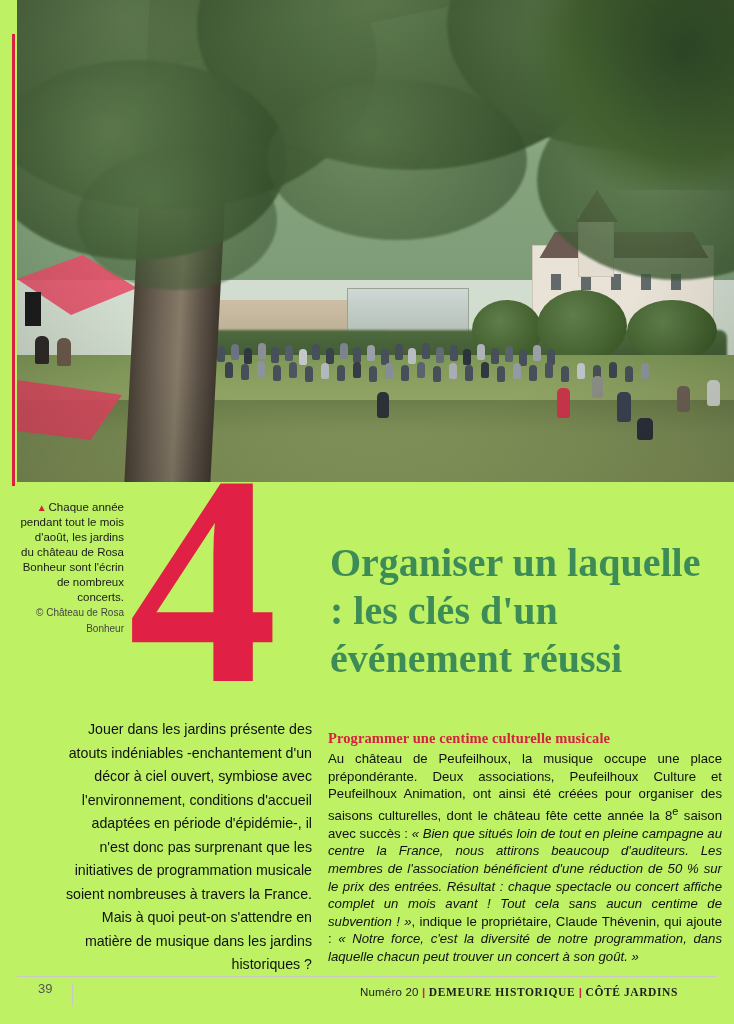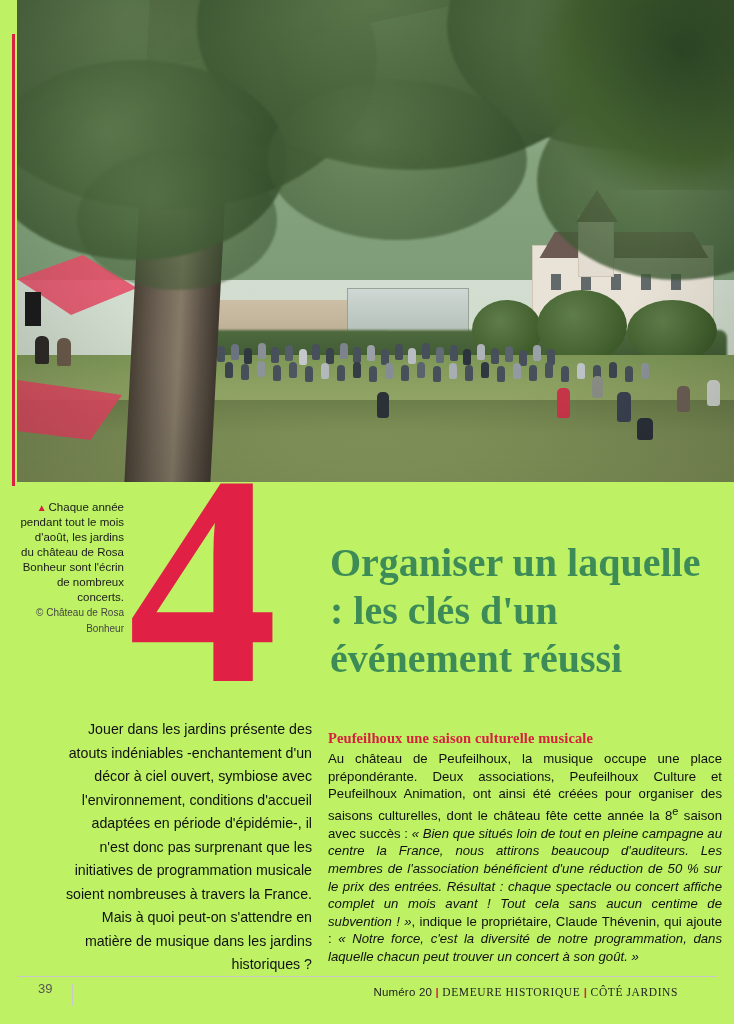--- a/index.html
+++ b/index.html
@@ -321,21 +321,21 @@
     position: absolute;
     right: 56px;
     top: 986px;
     font-family: "Liberation Sans", sans-serif;
     font-size: 11.5px;
     color: #222;
     letter-spacing: .2px;
   }
   .footer-right .brand {
     font-family: "Liberation Serif", serif;
-    font-weight: 400;
+    font-weight: 700;
     font-variant: small-caps;
     letter-spacing: .6px;
   }
   .footer-right .sep { color:#d6213f; font-weight:700; }
 </style>
 </head>
 <body>
 
 <div class="page">
 
@@ -462,21 +462,21 @@
     <span class="credit">© Château de Rosa Bonheur</span>
   </div>
 
   <div class="big-number">4</div>
 
   <h1 class="headline">Organiser un laquelle : les clés d'un événement réussi</h1>
 
   <div class="intro">Jouer dans les jardins présente des atouts indéniables -enchantement d'un décor à ciel ouvert, symbiose avec l'environnement, conditions d'accueil adaptées en période d'épidémie-, il n'est donc pas surprenant que les initiatives de programmation musicale soient nombreuses à travers la France. Mais à quoi peut-on s'attendre en matière de musique dans les jardins historiques ?</div>
 
   <div class="col-right">
-    <h2 class="subhead">Peufeilhoux une saison culturelle musicale</h2>
+    <h2 class="subhead">Programmer une centime culturelle musicale</h2>
     <p class="body-text"><span>Au château de Peufeilhoux, la musique occupe une place prépondérante. Deux associations, Peufeilhoux Culture et Peufeilhoux Animation, ont ainsi été créées pour organiser des saisons culturelles, dont le château fête cette année la 8</span><sup>e</sup><span> saison avec succès : </span><i>« Bien que situés loin de tout en pleine campagne au centre la France, nous attirons beaucoup d'auditeurs. Les membres de l'association bénéficient d'une réduction de 50 % sur le prix des entrées. Résultat : chaque spectacle ou concert affiche complet un mois avant ! Tout cela sans aucun centime de subvention ! »</i><span>, indique le propriétaire, Claude Thévenin, qui ajoute : </span><i>« Notre force, c'est la diversité de notre programmation, dans laquelle chacun peut trouver un concert à son goût. »</i></p>
   </div>
 
   <div class="footer-rule"></div>
   <div class="folio">39</div>
   <div class="folio-rule"></div>
   <div class="footer-right">
     <span>Numéro 20</span>
     <span class="sep">|</span>
     <span class="brand">DEMEURE HISTORIQUE</span>

